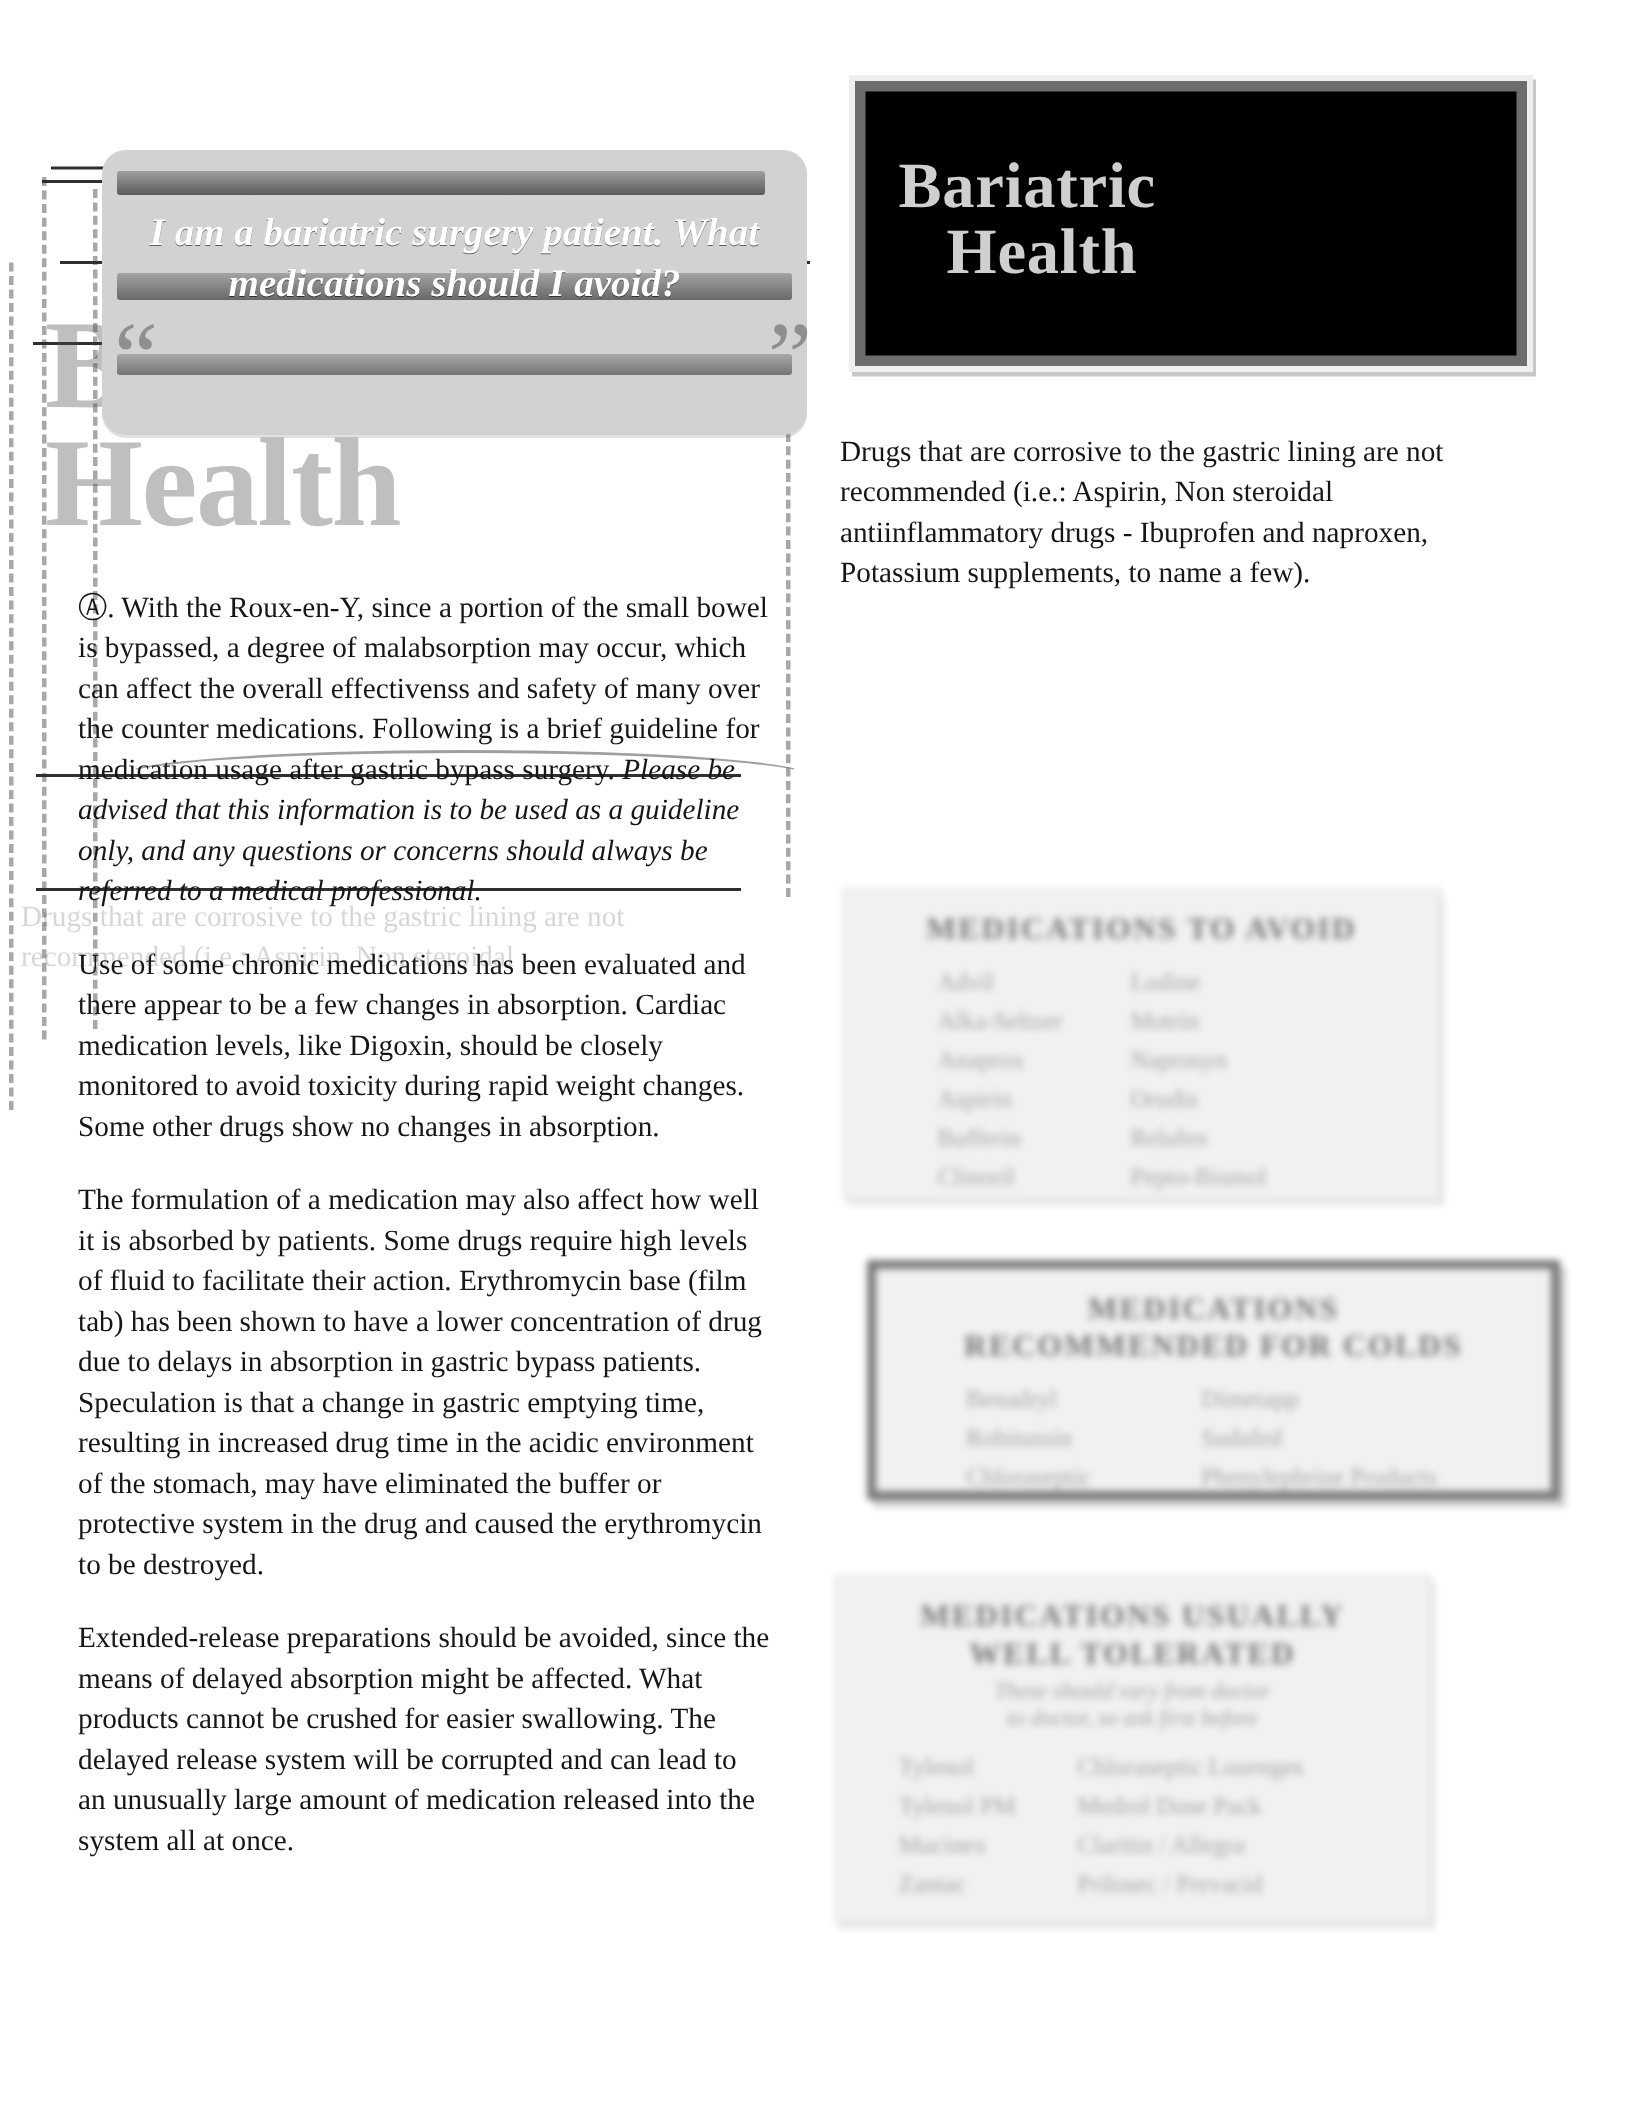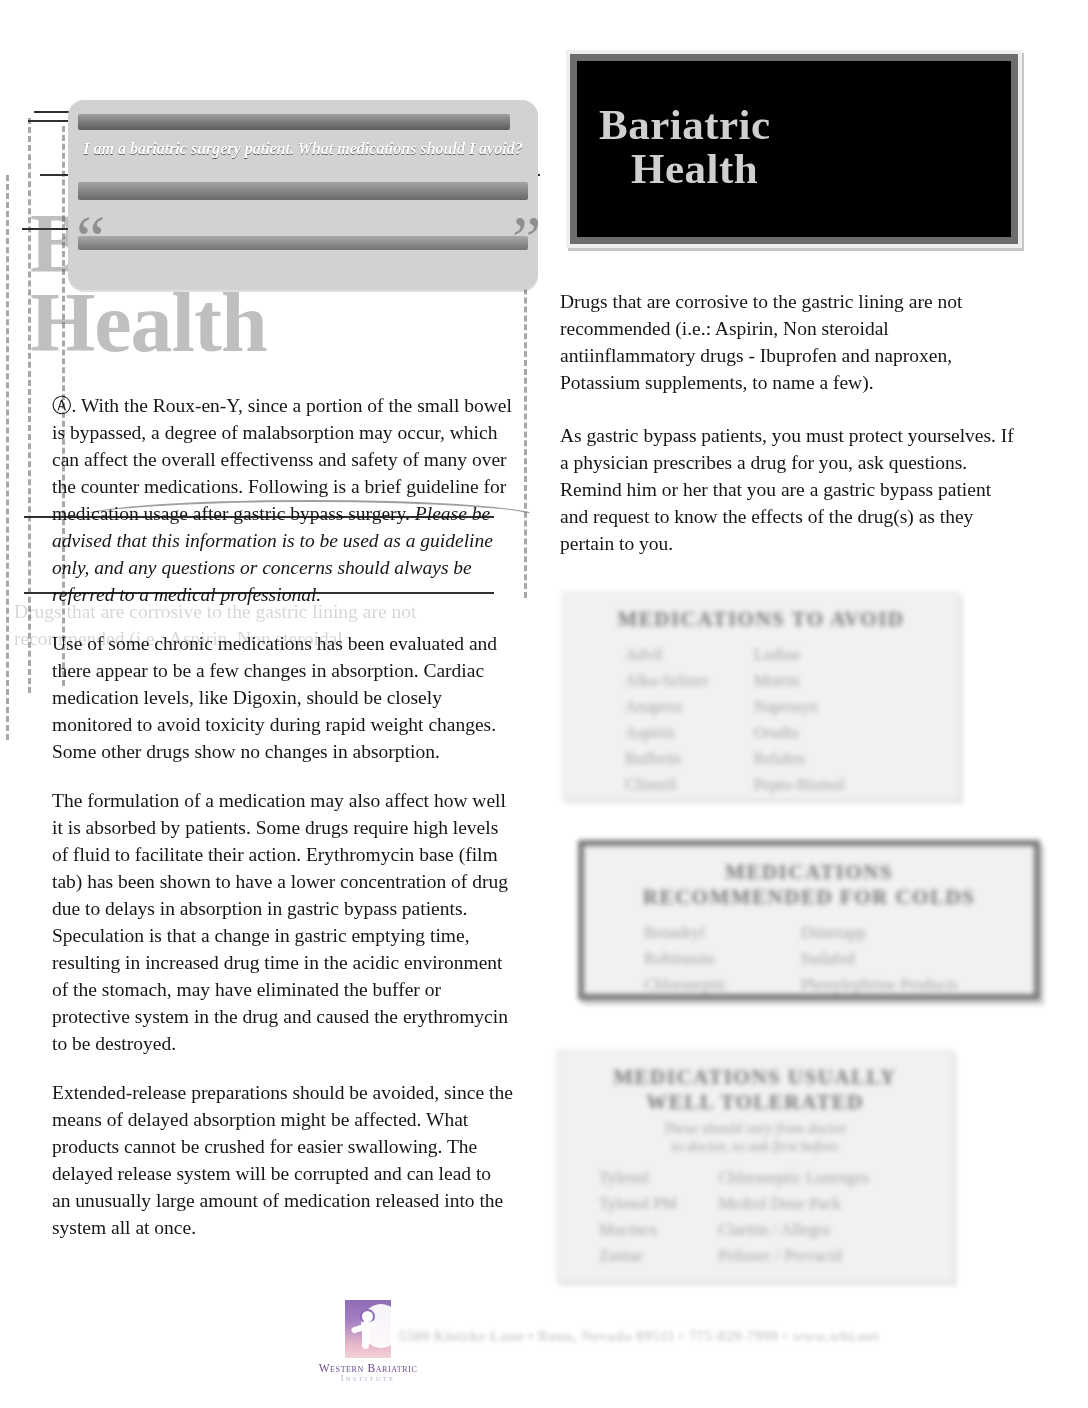--- a/index.html
+++ b/index.html
@@ -87,21 +87,21 @@
   .q-bar.b2 { top: 76px; width: 100%; height: 18px; opacity:.70; }
   .q-bar.b3 { top: 130px; width: 100%; height: 14px; opacity:.62; }
 
   #question-text {
     position: absolute;
     left: 0; right: 0;
     top: 38px;
     text-align: center;
     font-style: italic;
     font-weight: 700;
-    font-size: 16px;
+    font-size: 26px;
     line-height: 1.32;
     color: #ffffff;
     text-shadow: 0 1px 0 rgba(0,0,0,.55);
     padding: 0 14px;
     z-index: 4;
   }
 
   .q-quote {
     position: absolute;
     font-family: "Liberation Serif", serif;
@@ -407,21 +407,20 @@
   <div id="col-left">
     <p class="para"><span>Ⓐ.  With the Roux-en-Y, since a portion of the small bowel is bypassed, a degree of malabsorption may occur, which can affect the overall effectivenss and safety of many over the counter medications.  Following is a brief guideline for medication usage after gastric bypass surgery.  </span><span class="em">Please be advised that this information is to be used as a guideline only, and any questions or concerns should always be referred to a medical professional.</span></p>
 
     <p class="para">Use of some chronic medications has been evaluated and there appear to be a few changes in absorption. Cardiac medication levels, like Digoxin, should be closely monitored to avoid toxicity during rapid weight changes. Some other drugs show no changes in absorption.</p>
     <p class="para">The formulation of a medication may also affect how well it is absorbed by patients. Some drugs require high levels of fluid to facilitate their action. Erythromycin base (film tab) has been shown to have a lower concentration of drug due to delays in absorption in gastric bypass patients. Speculation is that a change in gastric emptying time, resulting in increased drug time in the acidic environment of the stomach, may have eliminated the buffer or protective system in the drug and caused the erythromycin to be destroyed.</p>
     <p class="para">Extended-release preparations should be avoided, since the means of delayed absorption might be affected. What products cannot be crushed for easier swallowing. The delayed release system will be corrupted and can lead to an unusually large amount of medication released into the system all at once.</p>
   </div>
 
   <div id="col-right">
     <p class="para">Drugs that are corrosive to the gastric lining are not recommended (i.e.: Aspirin, Non steroidal antiinflammatory drugs - Ibuprofen and naproxen, Potassium supplements, to name a few).</p>
-    <p class="para">As gastric bypass patients, you must protect yourselves. If a physician prescribes a drug for you, ask questions. Remind him or her that you are a gastric bypass patient and request to know the effects of the drug(s) as they pertain to you.</p>
   </div>
 
   <div class="infobox" id="box-avoid">
     <div class="bx-title">MEDICATIONS TO AVOID</div>
     <div class="bx-rows">
       <div class="bx-row">
         <span class="bx-c1">Advil</span>
         <span class="bx-c2">Lodine</span>
       </div>
       <div class="bx-row">
@@ -490,27 +489,14 @@
         <span class="bx-c1">Mucinex</span>
         <span class="bx-c2">Claritin / Allegra</span>
       </div>
       <div class="bx-row">
         <span class="bx-c1">Zantac</span>
         <span class="bx-c2">Prilosec / Prevacid</span>
       </div>
     </div>
   </div>
 
-  <div id="footer">
-    <div id="footer-logo">
-      <div class="mark">
-        <div class="moon"></div>
-        <div class="fig-head"></div>
-        <div class="fig-arm"></div>
-        <div class="fig-body"></div>
-      </div>
-      <div class="wbi-name">Western Bariatric</div>
-      <div class="wbi-sub">Institute</div>
-    </div>
-    <div id="footer-address">5500 Kietzke Lane • Reno, Nevada 89511 • 775-829-7999 • www.wbi.net</div>
-  </div>
 
 </div>
 
 </body></html>

